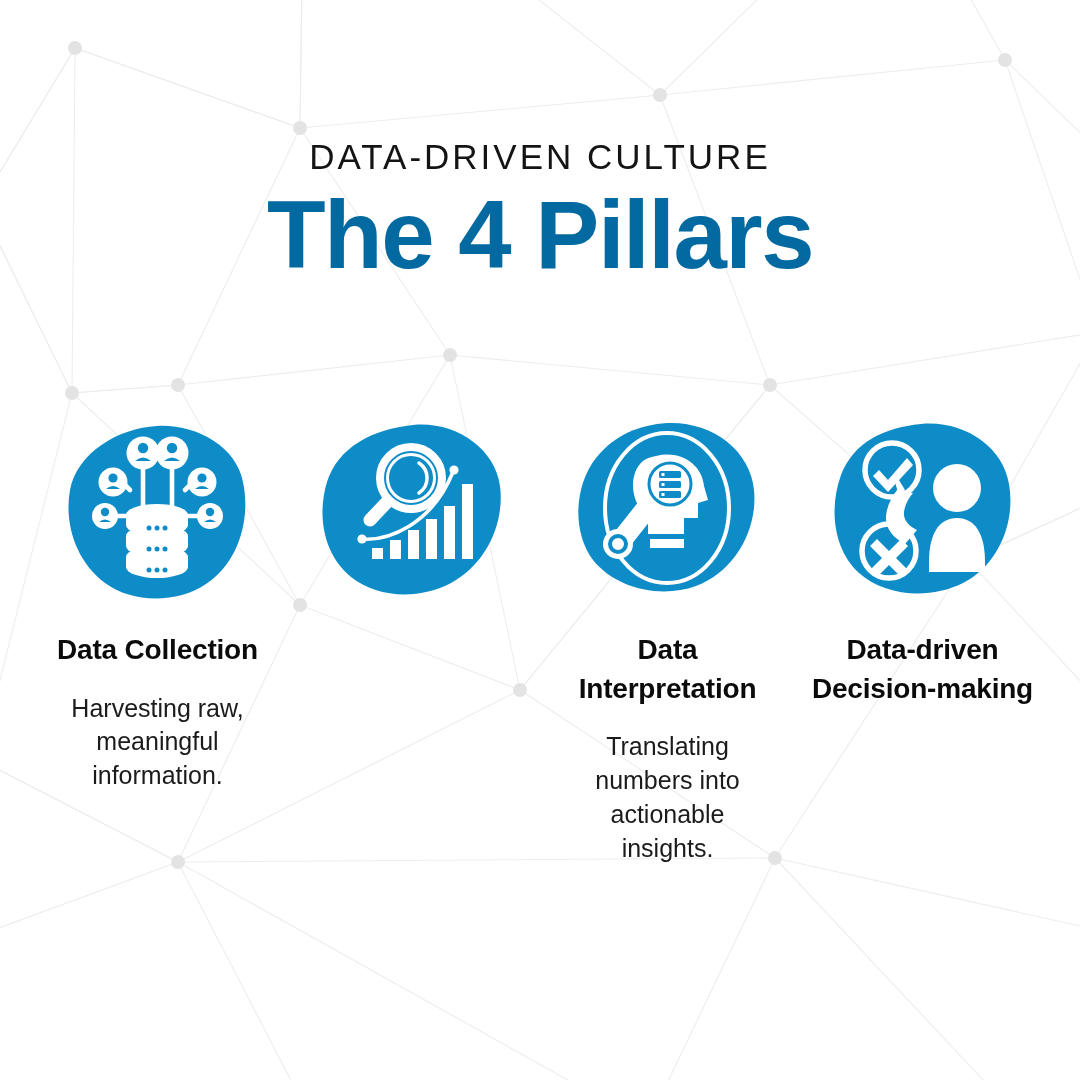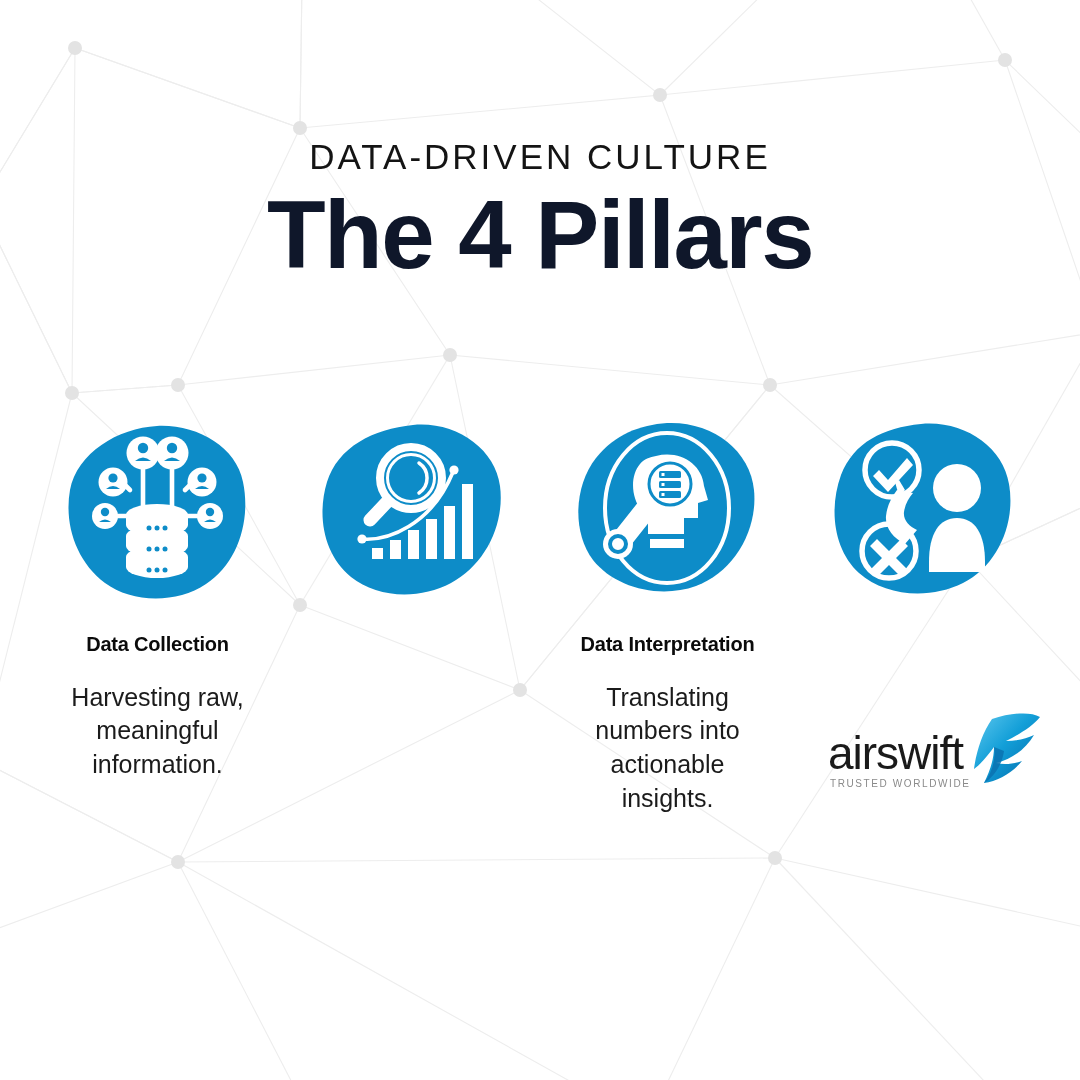--- a/index.html
+++ b/index.html
@@ -49,21 +49,21 @@
     letter-spacing: 3.0px;
     color: #141414;
     line-height: 1.1;
     white-space: nowrap;
   }
   #main-title {
     margin-top: 6px;
     font-size: 96px;
     font-weight: bold;
     letter-spacing: -1.5px;
-    color: #0f172a;
+    color: #0369a1;
     line-height: 1.08;
     white-space: nowrap;
   }
 
   
   #pillars {
     position: absolute;
     left: 30px;
     top: 420px;
     width: 1020px;
@@ -86,21 +86,21 @@
     position: relative;
     display: block;
   }
   .pillar-icon-wrap svg {
     display: block;
     width: 195px;
     height: 185px;
   }
   .pillar-title {
     margin-top: 26px;
-    font-size: 20px;
+    font-size: 28px;
     font-weight: bold;
     line-height: 1.38;
     color: #0b0b0b;
     letter-spacing: -0.2px;
     max-width: 240px;
   }
   .pillar-desc {
     margin-top: 22px;
     font-size: 25px;
     font-weight: 400;
@@ -362,47 +362,19 @@
             <path d="M70 62 L74 60 L80 70 L74 76 Z"></path>
 
             <circle cx="132" cy="68" r="24"></circle>
             <path d="M104 142
                      C 104 114 114 98 132 98
                      C 150 98 160 114 160 142
                      L 160 152 L 104 152 Z"></path>
           </g>
         </svg>
       </div>
+      <div class="pillar-title">Data-driven Decision-making</div>
     </div>
 
   </div>
 
-  <div id="logo">
-    <svg viewBox="0 0 220 92" xmlns="http://www.w3.org/2000/svg">
-      <defs>
-        <linearGradient id="birdGrad" x1="0" y1="0" x2="1" y2="1">
-          <stop offset="0%" stop-color="#5fc8ee"></stop>
-          <stop offset="45%" stop-color="#139fd8"></stop>
-          <stop offset="100%" stop-color="#0067a8"></stop>
-        </linearGradient>
-      </defs>
-
-      <g>
-        <path d="M168 12
-                 C 186 6 206 4 216 10
-                 C 208 20 194 28 182 34
-                 C 192 34 202 32 210 28
-                 C 202 42 188 52 172 56
-                 C 180 58 190 57 198 54
-                 C 188 66 174 74 160 76
-                 C 166 64 170 52 170 40
-                 C 164 48 158 56 150 62
-                 C 152 46 158 26 168 12 Z" fill="url(#birdGrad)"></path>
-        <path d="M170 40 C 172 52 168 66 160 76 C 170 70 178 58 180 44 Z" fill="#0a72b0" opacity="0.85"></path>
-      </g>
-
-      <text x="4" y="62" font-family="'Liberation Sans', sans-serif" font-size="46" font-weight="400" fill="#1a1a1a" letter-spacing="-1">airswift</text>
-
-      <text x="6" y="80" font-family="'Liberation Sans', sans-serif" font-size="10" font-weight="400" fill="#8a8a8a" letter-spacing="1.6">TRUSTED WORLDWIDE</text>
-    </svg>
-  </div>
 
 </div>
 
 </body></html>

